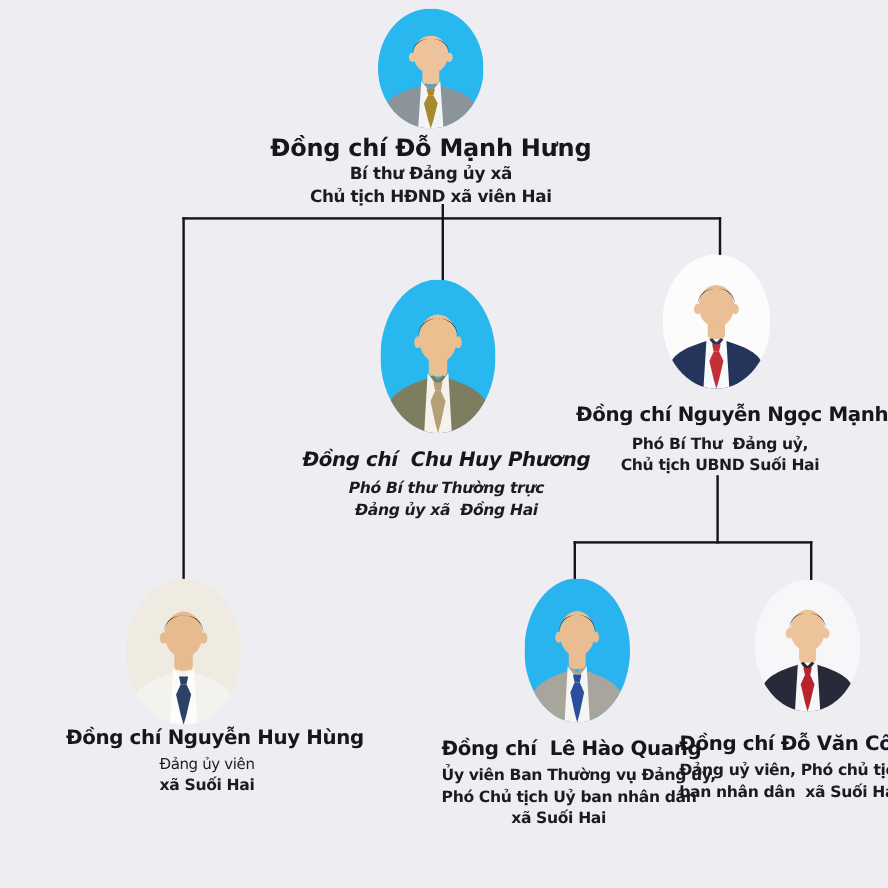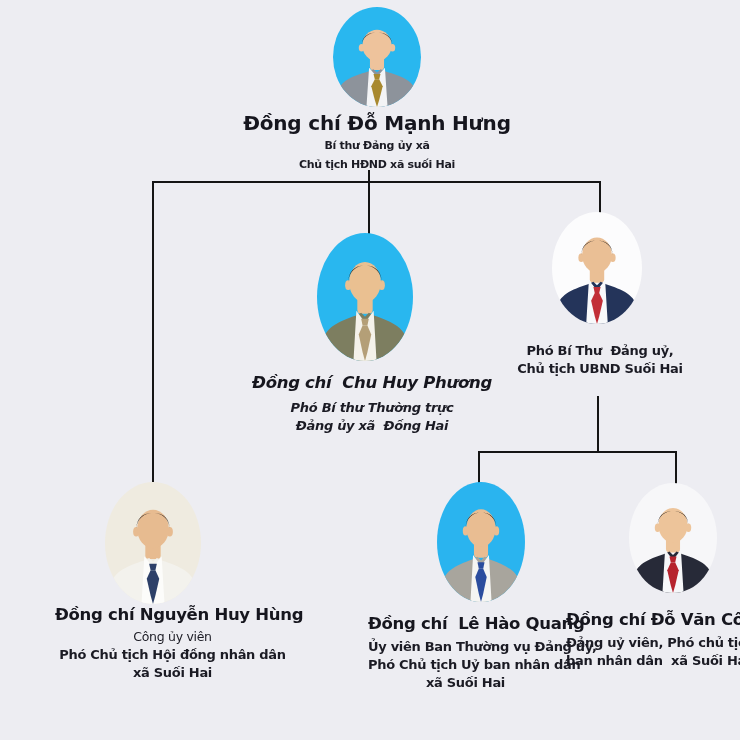--- a/index.html
+++ b/index.html
@@ -7,21 +7,21 @@
   #stage{position:relative;width:740px;height:740px;overflow:hidden;background:#ededf2;}
   .line{position:absolute;background:#151515;}
   .person{position:absolute;text-align:center;}
   .photo{display:block;}
   .person-name{font-weight:700;font-size:16.5px;letter-spacing:-0.3px;color:#16161e;
     white-space:pre;line-height:20px;margin:12px 0 3px;}
   .person-role{font-weight:600;font-size:13px;letter-spacing:-0.3px;color:#1b1b24;
     white-space:pre;line-height:18px;}
   .role-light{font-weight:400;font-size:12.5px;}
   .top-person .person-name{font-size:20px;letter-spacing:-0.2px;margin:6px 0 3px;}
-  .top-person .person-role{font-size:11px;line-height:19px;}
+  .top-person .person-role{font-size:14px;line-height:19px;}
 </style>
 </head>
 <body>
 
 <svg width="0" height="0" style="position:absolute" aria-hidden="true">
   <defs>
     <clipPath id="ovalClip" clipPathUnits="userSpaceOnUse">
       <ellipse cx="50" cy="65" rx="50" ry="65"></ellipse>
     </clipPath>
     <g id="person-shape">
@@ -44,61 +44,61 @@
   <div class="line" style="left: 368px; top: 170px; width: 2px; height: 64px; background: rgb(21, 21, 21);"></div>
   <div class="line" style="left: 152px; top: 181px; width: 449px; height: 2px; background: rgb(21, 21, 21);"></div>
   <div class="line" style="left: 152px; top: 181px; width: 2px; height: 303px; background: rgb(21, 21, 21);"></div>
   <div class="line" style="left: 599px; top: 181px; width: 2px; height: 35px; background: rgb(21, 21, 21);"></div>
 
   <div class="line" style="left: 597px; top: 396px; width: 2px; height: 57px; background: rgb(21, 21, 21);"></div>
   <div class="line" style="left: 478px; top: 451px; width: 199px; height: 2px; background: rgb(21, 21, 21);"></div>
   <div class="line" style="left: 478px; top: 451px; width: 2px; height: 33px; background: rgb(21, 21, 21);"></div>
   <div class="line" style="left: 675px; top: 451px; width: 2px; height: 37px; background: rgb(21, 21, 21);"></div>
 
-  <div class="person top-person" style="left:192px;top:7px;width:370px;">
+  <div class="person top-person" style="left:174px;top:7px;width:370px;">
     <svg class="photo" viewBox="0 0 100 130" preserveAspectRatio="none" style="width: 88px; height: 100px; margin: 0px auto; --bg: #29b7ef; --suit: #8d939b; --shirt: #f3f4f6; --tie: #a8892f; --skin: #eec39c; --hair: #2a2420;">
       <g clip-path="url(#ovalClip)">
           <use href="#person-shape"></use>
         </g>
     </svg>
     <div class="person-name">Đồng chí Đỗ Mạnh Hưng</div>
     <div class="person-role">Bí thư Đảng ủy xã</div>
-    <div class="person-role">Chủ tịch HĐND xã suối Hai</div>
+    <div class="person-role">Chủ tịch HĐND xã viên Hai</div>
   </div>
 
   <div class="person" style="left:252px;top:233px;width:240px;font-style:italic;">
     <svg class="photo" viewBox="0 0 100 130" preserveAspectRatio="none" style="width: 96px; height: 128px; margin-left: 65px; --bg: #29b7ef; --suit: #7d7e60; --shirt: #f4f2ea; --tie: #b49f77; --skin: #eac091; --hair: #221d1a;">
       <g clip-path="url(#ovalClip)">
           <use href="#person-shape"></use>
         </g>
     </svg>
     <div class="person-name">Đồng chí  Chu Huy Phương</div>
     <div class="person-role" style="margin-top:6px;">Phó Bí thư Thường trực</div>
     <div class="person-role">Đảng ủy xã  Đồng Hai</div>
   </div>
 
   <div class="person" style="left:480px;top:212px;width:240px;">
     <svg class="photo" viewBox="0 0 100 130" preserveAspectRatio="none" style="width: 90px; height: 112px; margin-left: 72px; --bg: #fcfcfd; --suit: #24345a; --shirt: #f8f9fb; --tie: #c22f38; --skin: #eabf95; --hair: #241f1d;">
       <g clip-path="url(#ovalClip)">
           <use href="#person-shape"></use>
         </g>
     </svg>
-    <div class="person-role" style="margin-top:18px;">Phó Bí Thư  Đảng uỷ,</div>
+    <div class="person-name">Đồng chí Nguyễn Ngọc Mạnh</div>
+    <div class="person-role" style="margin-top:6px;">Phó Bí Thư  Đảng uỷ,</div>
     <div class="person-role">Chủ tịch UBND Suối Hai</div>
   </div>
 
   <div class="person" style="left:55px;top:482px;width:235px;">
     <svg class="photo" viewBox="0 0 100 130" preserveAspectRatio="none" style="width: 96px; height: 122px; margin-left: 50px; --bg: #efebe0; --suit: #f3f2ed; --shirt: #fcfcfa; --tie: #2d4068; --skin: #e7bb90; --hair: #2b2522;">
       <g clip-path="url(#ovalClip)">
           <use href="#person-shape"></use>
         </g>
     </svg>
     <div class="person-name" style="margin-top:1px;">Đồng chí Nguyễn Huy Hùng</div>
-    <div class="person-role role-light">Công ủy viên</div>
-    <div class="person-role">Phó Chủ tịch Hội đồng nhân dân</div>
+    <div class="person-role role-light">Đảng ủy viên</div>
     <div class="person-role">xã Suối Hai</div>
   </div>
 
   <div class="person" style="left:368px;top:482px;width:195px;">
     <svg class="photo" viewBox="0 0 100 130" preserveAspectRatio="none" style="width: 88px; height: 120px; margin-left: 69px; --bg: #2ab4ef; --suit: #a8a59d; --shirt: #f5f5f3; --tie: #2b4d9e; --skin: #e9bd92; --hair: #211d1a;">
       <g clip-path="url(#ovalClip)">
           <use href="#person-shape"></use>
         </g>
     </svg>
     <div class="person-name">Đồng chí  Lê Hào Quang</div>

